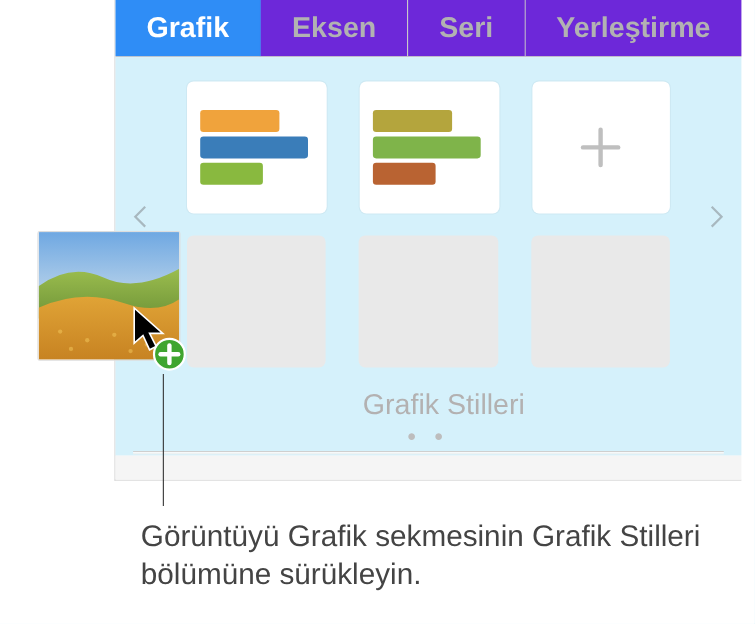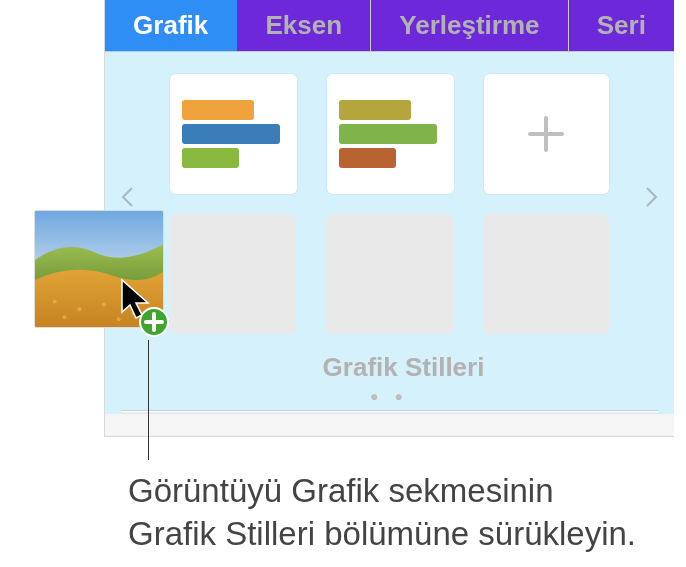--- a/index.html
+++ b/index.html
@@ -97,21 +97,21 @@
     font-size: 24px;
   }
   .nav-left { left: 12px; }
   .nav-right { right: 12px; }
 
   .section-title {
     position: absolute;
     left: 0; right: 0; top: 300px;
     text-align: center;
     font-size: 26px;
-    font-weight: 700;
+    font-weight: 400;
     color: #b3b1b1;
     padding-left: 28px;
   }
   .dots {
     position: absolute;
     left: 0; right: 0; top: 336px;
     text-align: center;
     color: #bdbdbd;
     font-size: 14px;
     letter-spacing: 6px;
@@ -153,36 +153,36 @@
     top: 340px;
     width: 1px;
     height: 120px;
     background: #333;
   }
   .callout-text {
     position: absolute;
     left: 128px;
     top: 470px;
     width: 520px;
-    font-size: 33px;
+    font-size: 27px;
     line-height: 1.3;
     color: #444;
   }
 </style>
 </head>
 <body>
 
 <div class="stage">
 
   <div class="panel">
     <div class="tabbar">
       <div class="tab active">Grafik</div>
       <div class="tab">Eksen</div>
+      <div class="tab">Seri</div>
       <div class="tab">Yerleştirme</div>
-      <div class="tab">Seri</div>
     </div>
 
     <div class="chartstyles-area">
 
       <div class="nav-arrow nav-left">
         <svg width="14" height="22" viewBox="0 0 14 22">
             <path d="M12 2 L3 11 L12 20" fill="none" stroke="#a8b8bf" stroke-width="2"></path>
           </svg>
       </div>
       <div class="nav-arrow nav-right">

